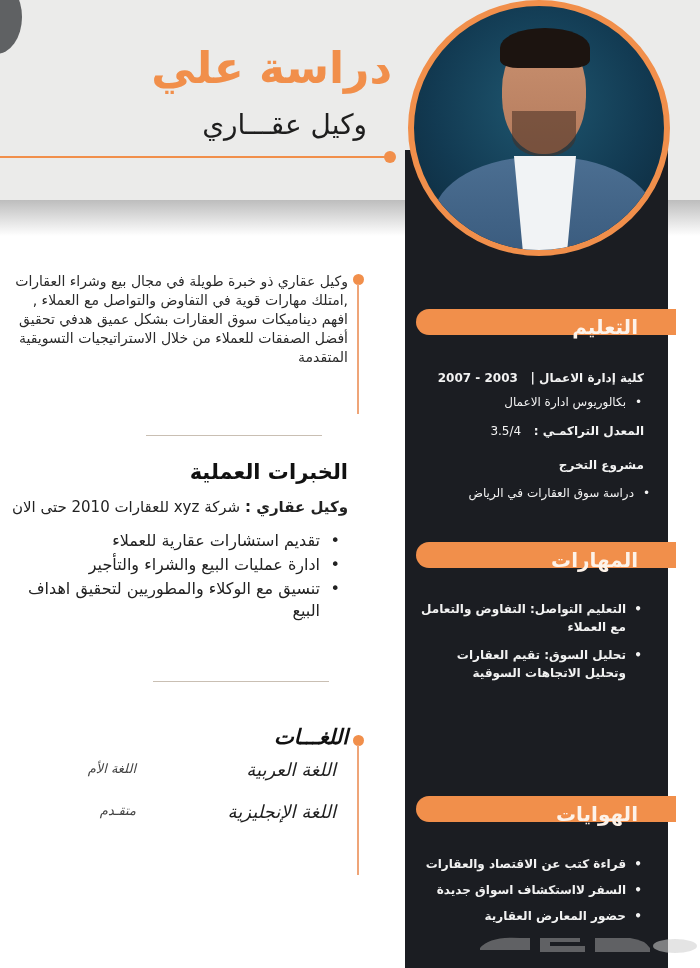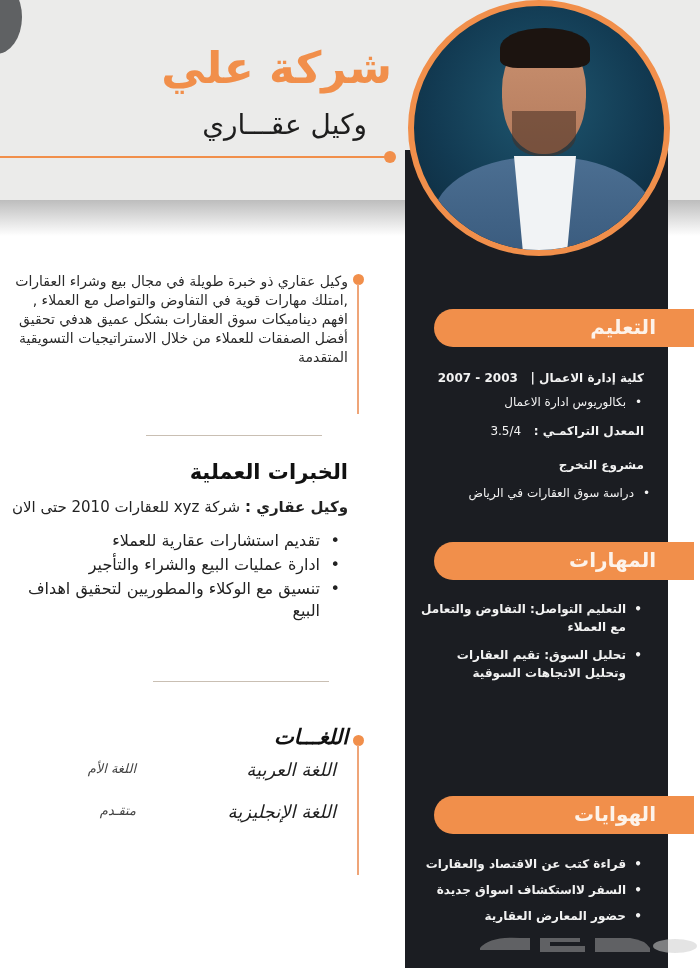--- a/index.html
+++ b/index.html
@@ -45,38 +45,38 @@
   .exp .role b { font-weight: bold; }
   .exp ul { margin-top: 14px; padding-right: 28px; list-style: none; }
   .exp li { position: relative; font-size: 16px; line-height: 22px; color: #222; margin-bottom: 2px; }
   .exp li::before { content: "•"; position: absolute; right: -20px; top: 0; font-size: 16px; }
 
   .lang { right: 352px; top: 725px; width: 340px; font-style: italic; }
   .lang .row { position: relative; height: 38px; margin-top: 4px; }
   .lang .lname { position: absolute; right: 12px; top: 6px; font-size: 18px; color: #1e1e1e; white-space: nowrap; }
   .lang .level { position: absolute; right: 212px; top: 8px; font-size: 13px; color: #444; white-space: nowrap; }
 
-  .pill { position: absolute; left: 434px; width: 260px; height: 38px; background: #f18f4b; border-radius: 20px 0 0 20px; direction: rtl; }
+  .pill { position: absolute; left: 416px; width: 260px; height: 26px; background: #f18f4b; border-radius: 20px 0 0 20px; direction: rtl; }
   .pill span { position: absolute; right: 38px; top: 6px; font-size: 20px; font-weight: bold; color: #fdf3ea; white-space: nowrap; }
 
   .side-text { position: absolute; direction: rtl; color: #f2f2f2; font-size: 12px; font-weight: bold; white-space: nowrap; }
   .side-list { position: absolute; direction: rtl; list-style: none; }
   .side-list li { position: relative; color: #f2f2f2; font-size: 12px; font-weight: bold; line-height: 18px; padding-right: 18px; }
   .side-list li::before { content: "•"; position: absolute; right: 2px; top: 0; }
 
   .watermark { position: absolute; left: 470px; top: 928px; width: 230px; height: 30px; opacity: 0.55; }
 </style>
 </head>
 <body>
 
 <div class="header-band"></div>
 <div class="header-shadow"></div>
 <div class="corner-blob"></div>
 
-<div class="name">شركة علي</div>
+<div class="name">دراسة علي</div>
 <div class="job-title">وكيل عقـــاري</div>
 <div class="header-line"></div>
 <div class="header-dot"></div>
 
 <div class="sidebar"></div>
 
 <div class="photo">
   <div class="jacket"></div>
   <div class="shirt"></div>
   <div class="face"></div>

